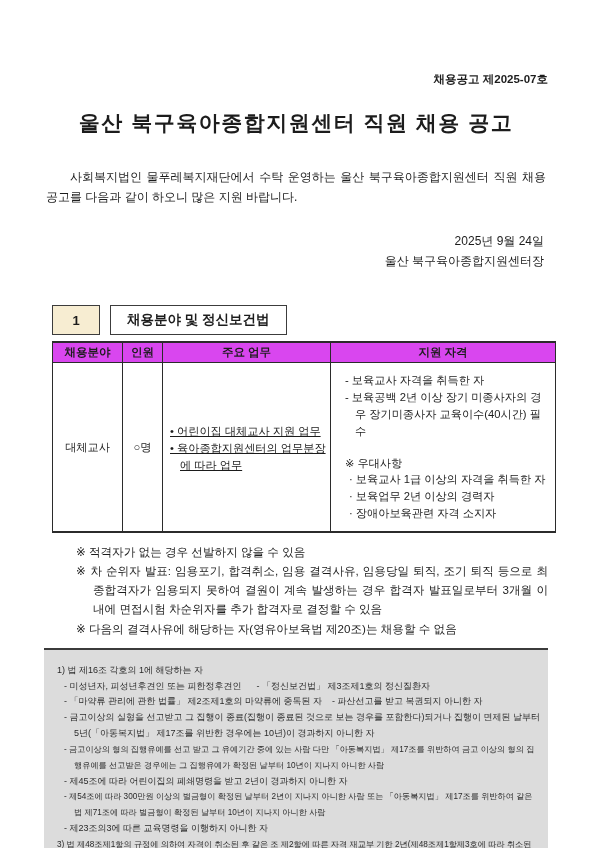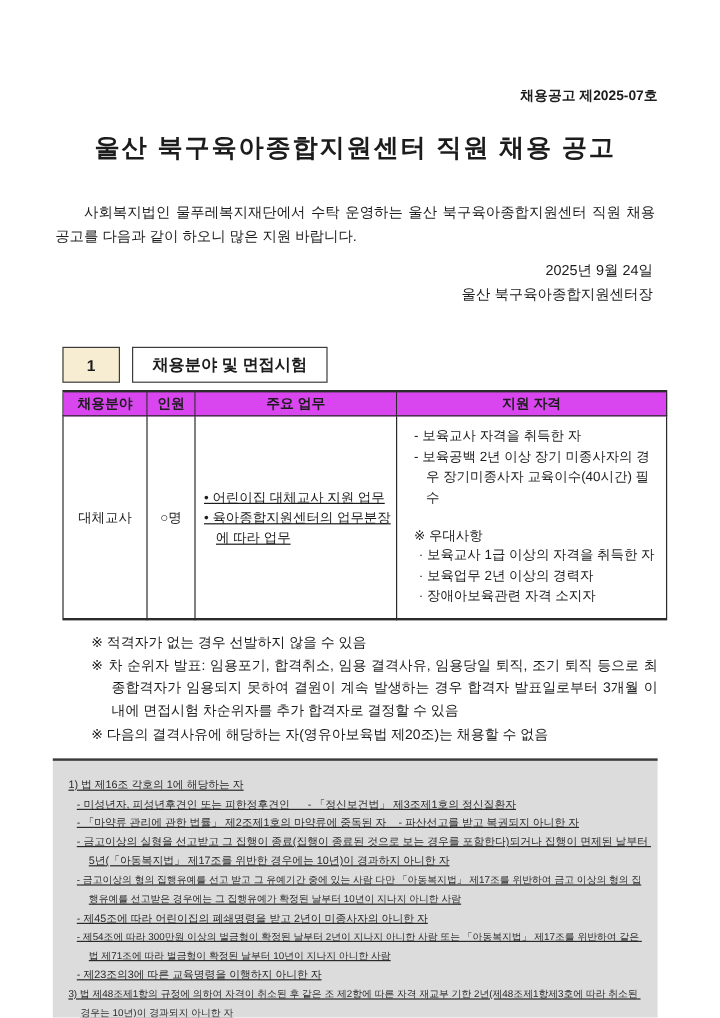--- a/index.html
+++ b/index.html
@@ -9,21 +9,21 @@
     font-family: "Liberation Sans", "DejaVu Sans", sans-serif;
     color: #1c1c1c;
     overflow: hidden;
   }
   .page { box-sizing: border-box; width: 592px; height: 848px; padding: 72px 44px 0 44px; }
 
   .doc-number { text-align: right; font-weight: bold; font-size: 11.5px; margin-bottom: 22px; }
 
   .title { text-align: center; font-weight: bold; font-size: 21px; letter-spacing: 1.5px; margin: 0 0 30px 0; }
 
-  .intro { font-size: 12px; line-height: 1.7; text-align: justify; text-indent: 24px; margin: 0 2px 8px 2px; }
+  .intro { font-size: 12px; line-height: 1.7; text-align: justify; text-indent: 24px; margin: 0 2px 24px 2px; }
 
   .right-line { text-align: right; font-size: 12px; line-height: 1.65; padding-right: 4px; }
 
   .section-header { margin-top: 34px; display: flex; gap: 10px; align-items: stretch; margin-left: 8px; }
   .num-box {
     width: 46px; background: #f7edd2; border: 1.6px solid #3c3c3c;
     display: flex; align-items: center; justify-content: center;
     font-weight: bold; font-size: 13px;
   }
   .title-box { border: 1.6px solid #3c3c3c; padding: 5px 16px; font-weight: bold; font-size: 13.5px; display: flex; align-items: center; }
@@ -48,41 +48,41 @@
 
   .notes { margin-top: 9px; font-size: 11.6px; line-height: 1.66; }
   .note { padding-left: 17px; text-indent: -17px; text-align: justify; margin-left: 32px; }
 
   .graybox {
     margin-top: 10px; background: #dcdcdc;
     border-top: 2.4px solid #3b3b3b; border-bottom: 2.4px solid #3b3b3b;
     padding: 13px 8px 13px 13px;
     font-size: 9px; line-height: 1.75; color: #2a2a2a;
   }
-  .dq { padding-left: 10px; text-indent: -10px; white-space: pre-wrap; text-decoration: underline; }
+  .dq { padding-left: 10px; text-indent: -10px; white-space: pre-wrap; }
   .dq.sub { margin-left: 7px; }
   .dq.cond { font-size: 8.2px; line-height: 1.95; }
 </style>
 </head>
 <body>
 
 <div class="page">
 
   <div class="doc-number">채용공고 제2025-07호</div>
 
   <h1 class="title">울산 북구육아종합지원센터 직원 채용 공고</h1>
 
   <p class="intro">사회복지법인 물푸레복지재단에서 수탁 운영하는 울산 북구육아종합지원센터 직원 채용 공고를 다음과 같이 하오니 많은 지원 바랍니다.</p>
 
   <div class="right-line">2025년 9월 24일</div>
   <div class="right-line">울산 북구육아종합지원센터장</div>
 
   <div class="section-header">
     <div class="num-box">1</div>
-    <div class="title-box">채용분야 및 면접시험</div>
+    <div class="title-box">채용분야 및 정신보건법</div>
   </div>
 
   <table class="recruit-table">
     <colgroup>
       <col style="width:70px">
         <col style="width:40px">
         <col style="width:168px">
         <col style="width:225px">
     </colgroup>
     <thead>
@@ -119,19 +119,19 @@
     <div class="note">※ 차 순위자 발표: 임용포기, 합격취소, 임용 결격사유, 임용당일 퇴직, 조기 퇴직 등으로 최종합격자가 임용되지 못하여 결원이 계속 발생하는 경우 합격자 발표일로부터 3개월 이내에 면접시험 차순위자를 추가 합격자로 결정할 수 있음</div>
     <div class="note">※ 다음의 결격사유에 해당하는 자(영유아보육법 제20조)는 채용할 수 없음</div>
   </div>
 
   <div class="graybox">
     <div class="dq">1) 법 제16조 각호의 1에 해당하는 자</div>
     <div class="dq sub">- 미성년자, 피성년후견인 또는 피한정후견인      - 「정신보건법」 제3조제1호의 정신질환자</div>
     <div class="dq sub">- 「마약류 관리에 관한 법률」 제2조제1호의 마약류에 중독된 자    - 파산선고를 받고 복권되지 아니한 자</div>
     <div class="dq sub">- 금고이상의 실형을 선고받고 그 집행이 종료(집행이 종료된 것으로 보는 경우를 포함한다)되거나 집행이 면제된 날부터 5년(「아동복지법」 제17조를 위반한 경우에는 10년)이 경과하지 아니한 자</div>
     <div class="dq sub cond">- 금고이상의 형의 집행유예를 선고 받고 그 유예기간 중에 있는 사람 다만 「아동복지법」 제17조를 위반하여 금고 이상의 형의 집행유예를 선고받은 경우에는 그 집행유예가 확정된 날부터 10년이 지나지 아니한 사람</div>
-    <div class="dq sub">- 제45조에 따라 어린이집의 폐쇄명령을 받고 2년이 미종사자의 아니한 자</div>
+    <div class="dq sub">- 제45조에 따라 어린이집의 폐쇄명령을 받고 2년이 경과하지 아니한 자</div>
     <div class="dq sub cond">- 제54조에 따라 300만원 이상의 벌금형이 확정된 날부터 2년이 지나지 아니한 사람 또는 「아동복지법」 제17조를 위반하여 같은 법 제71조에 따라 벌금형이 확정된 날부터 10년이 지나지 아니한 사람</div>
     <div class="dq sub">- 제23조의3에 따른 교육명령을 이행하지 아니한 자</div>
     <div class="dq cond">3) 법 제48조제1항의 규정에 의하여 자격이 취소된 후 같은 조 제2항에 따른 자격 재교부 기한 2년(제48조제1항제3호에 따라 취소된 경우는 10년)이 경과되지 아니한 자</div>
   </div>
 
 </div>
 
 </body></html>

